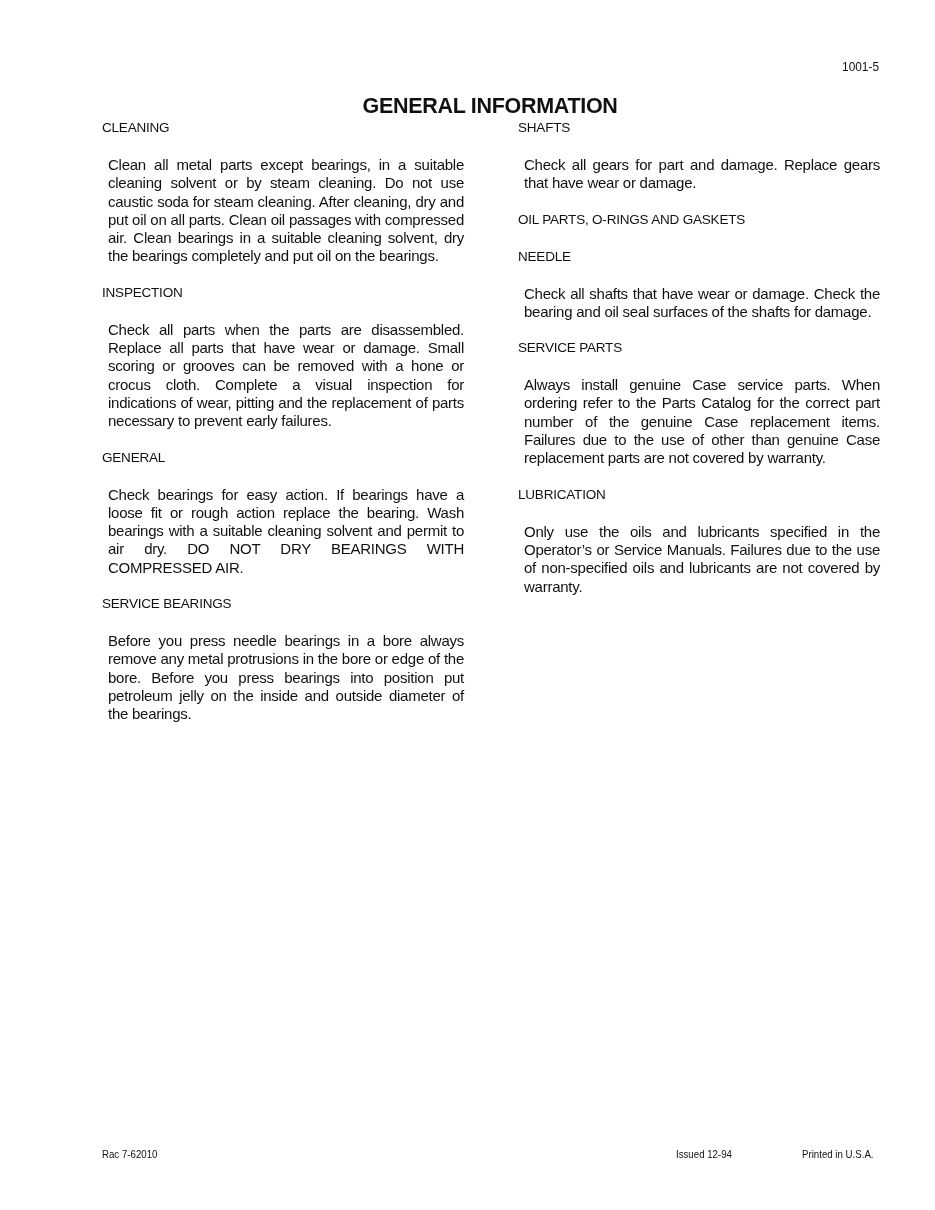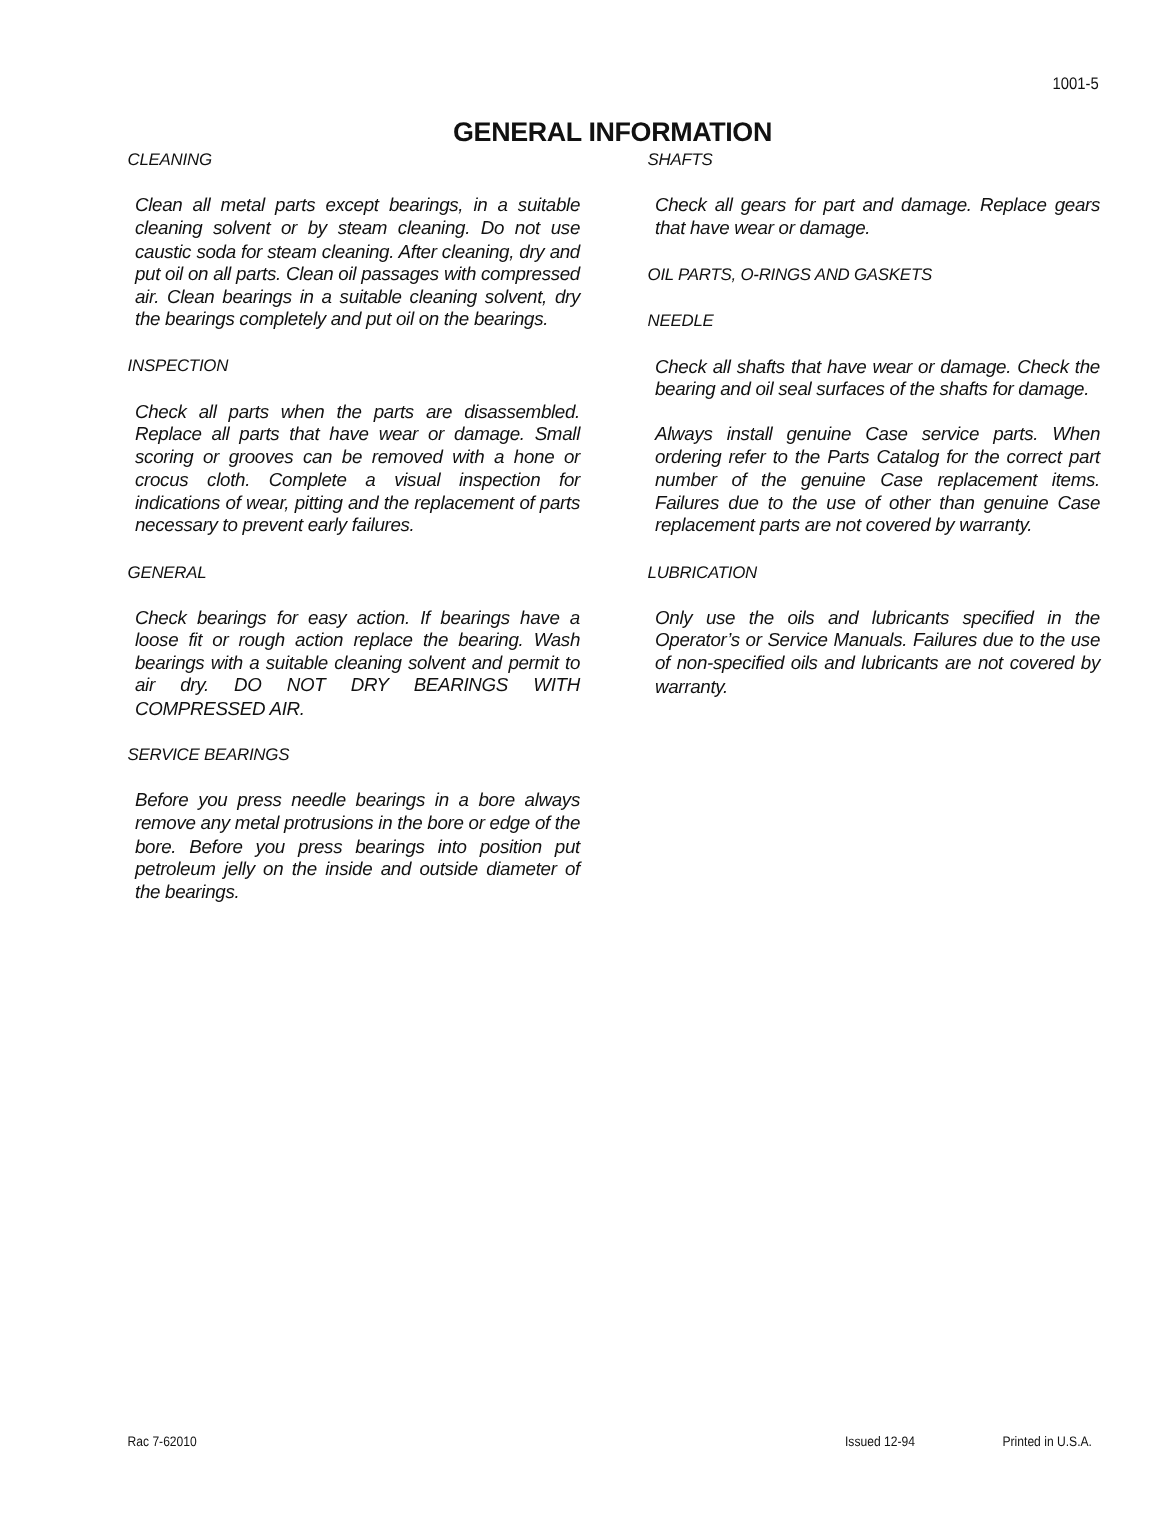--- a/index.html
+++ b/index.html
@@ -1,21 +1,21 @@
 <!DOCTYPE html>
 <html><head>
 <meta charset="utf-8">
 <style>
   html, body { margin: 0; padding: 0; background: #ffffff; }
   body { width: 935px; height: 1210px; position: relative; overflow: hidden;
          font-family: "Liberation Sans", sans-serif; color: #111; }
   .page-number { position: absolute; top: 59px; right: 56px; font-size: 13.5px; transform: scaleX(0.88); transform-origin: right; }
   .title { position: absolute; top: 80px; left: 0; width: 980px; text-align: center;
            font-size: 21.5px; font-weight: bold; letter-spacing: -0.3px; }
-  .col { position: absolute; top: 119px; width: 362px; font-style: italic; }
+  .col { position: absolute; top: 119px; width: 362px; }
   .col.left { left: 102px; }
   .col.right { left: 518px; }
   .section-heading { font-size: 13.5px; line-height: 18px; margin: 0 0 19px 0; letter-spacing: -0.2px; }
   .section-body { font-size: 15px; line-height: 18.3px; margin: 0 0 18px 6px; text-align: justify;
                   text-align-last: left; letter-spacing: -0.25px; }
   .footer { position: absolute; top: 1148px; font-size: 11px; transform: scaleX(0.88); transform-origin: left; }
   .footer.left { left: 102px; }
   .footer.mid { left: 676px; }
   .footer.right { left: 802px; }
 </style>
@@ -50,20 +50,21 @@
     <p class="section-body">Check all gears for part and damage. Replace gears that have wear or damage.</p>
   </div>
   <div>
     <p class="section-heading">OIL PARTS, O-RINGS AND GASKETS</p>
   </div>
   <div>
     <p class="section-heading">NEEDLE</p>
     <p class="section-body">Check all shafts that have wear or damage. Check the bearing and oil seal surfaces of the shafts for damage.</p>
   </div>
   <div>
+    <p class="section-heading">SERVICE PARTS</p>
     <p class="section-body">Always install genuine Case service parts. When ordering refer to the Parts Catalog for the correct part number of the genuine Case replacement items. Failures due to the use of other than genuine Case replacement parts are not covered by warranty.</p>
   </div>
   <div>
     <p class="section-heading">LUBRICATION</p>
     <p class="section-body">Only use the oils and lubricants specified in the Operator’s or Service Manuals. Failures due to the use of non-specified oils and lubricants are not covered by warranty.</p>
   </div>
 </div>
 
 <div class="footer left">Rac 7-62010</div>
 <div class="footer mid">Issued 12-94</div>

